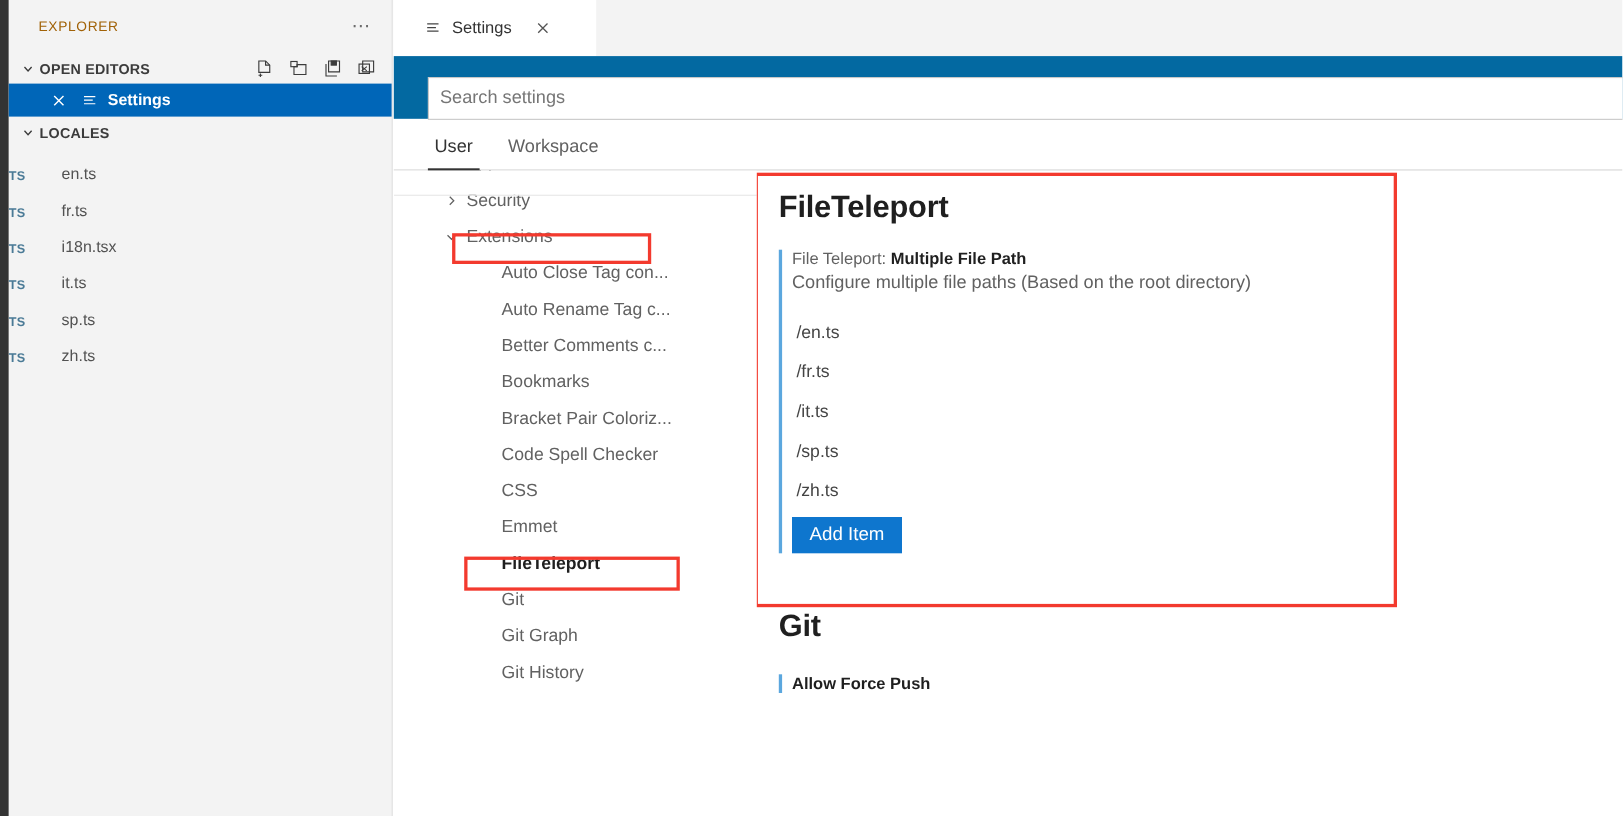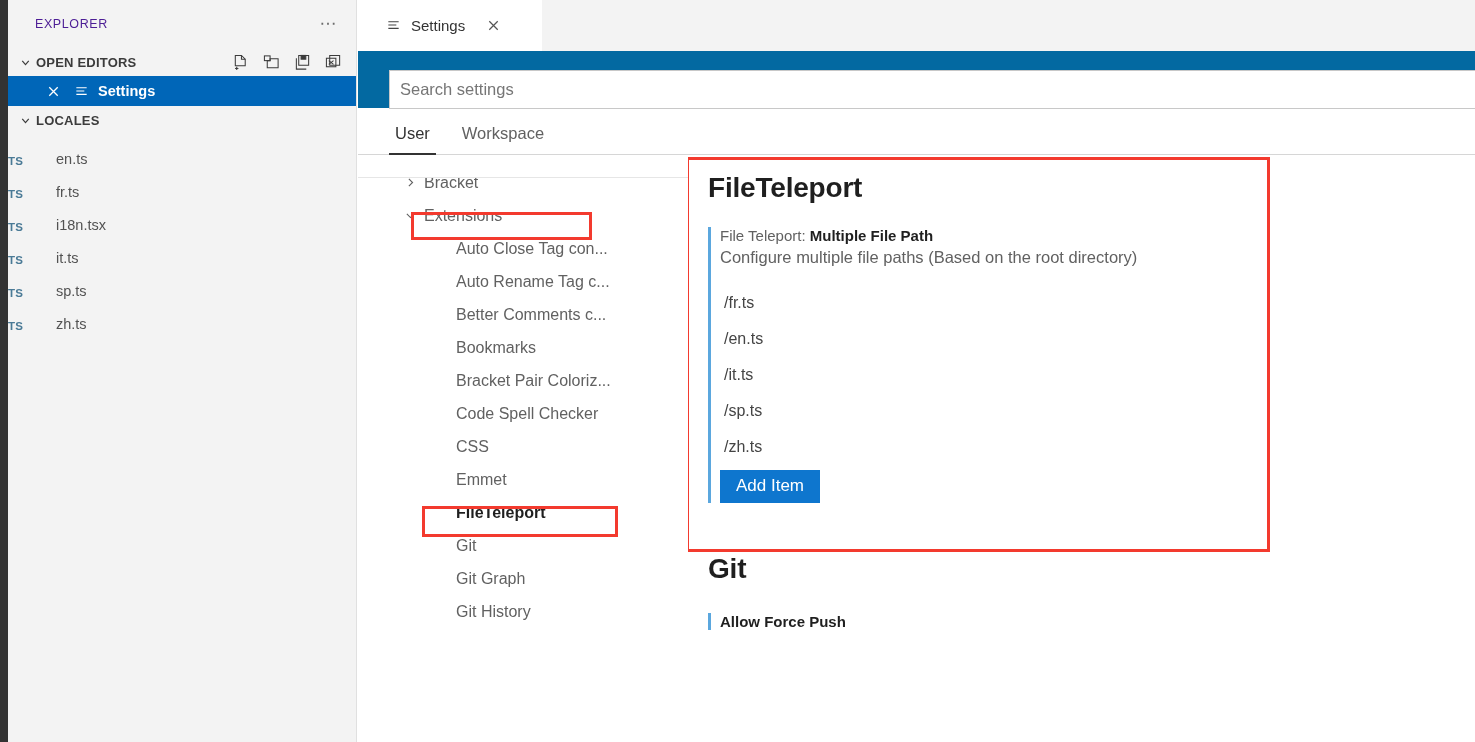--- a/index.html
+++ b/index.html
@@ -29,21 +29,21 @@
     border-right: 1px solid #e0e0e0;
   }
   .sidebar-header {
     position: relative;
     height: 48px;
     display: flex; align-items: center;
     padding: 0 14px 0 27px;
   }
   .sidebar-title {
     font-size: 12.5px; letter-spacing: 0.6px;
-    color: #4c1d95; font-weight: 400; text-transform: uppercase;
+    color: #a16207; font-weight: 400; text-transform: uppercase;
   }
   .sidebar-actions-dots {
     margin-left: auto; color: #6b6b6b;
     font-size: 17px; line-height: 10px; letter-spacing: 1.5px;
     cursor: pointer; padding: 2px 4px;
   }
 
   
   .section-head {
     position: relative; height: 28px;
@@ -361,21 +361,21 @@
             </span>
             <span class="lbl">Application</span>
           </div>
 
           <div class="toc-row group">
             <span class="chev">
               <svg width="13" height="13" viewBox="0 0 16 16" fill="none" stroke="currentColor" stroke-width="1.4">
                 <path d="M6 3.5 L10.5 8 L6 12.5"></path>
               </svg>
             </span>
-            <span class="lbl">Bracket</span>
+            <span class="lbl">Security</span>
           </div>
 
           <div class="toc-row group">
             <span class="chev">
               <svg width="13" height="13" viewBox="0 0 16 16" fill="none" stroke="currentColor" stroke-width="1.4">
                 <path d="M3.5 6 L8 10.5 L12.5 6"></path>
               </svg>
             </span>
             <span class="lbl">Extensions</span>
           </div>
@@ -428,22 +428,22 @@
         <div class="setting-group" style="padding-top:17px;">
           <div class="group-title">FileTeleport</div>
 
           <div class="setting-item">
             <div class="setting-label">
               <span>File Teleport: </span><b>Multiple File Path</b>
             </div>
             <div class="setting-desc">Configure multiple file paths (Based on the root directory)</div>
 
             <div class="path-list">
+              <div class="path-item">/en.ts</div>
               <div class="path-item">/fr.ts</div>
-              <div class="path-item">/en.ts</div>
               <div class="path-item">/it.ts</div>
               <div class="path-item">/sp.ts</div>
               <div class="path-item">/zh.ts</div>
             </div>
 
             <button class="add-item-btn">Add Item</button>
           </div>
         </div>
 
         <div class="setting-group" style="padding-top:50px;">

